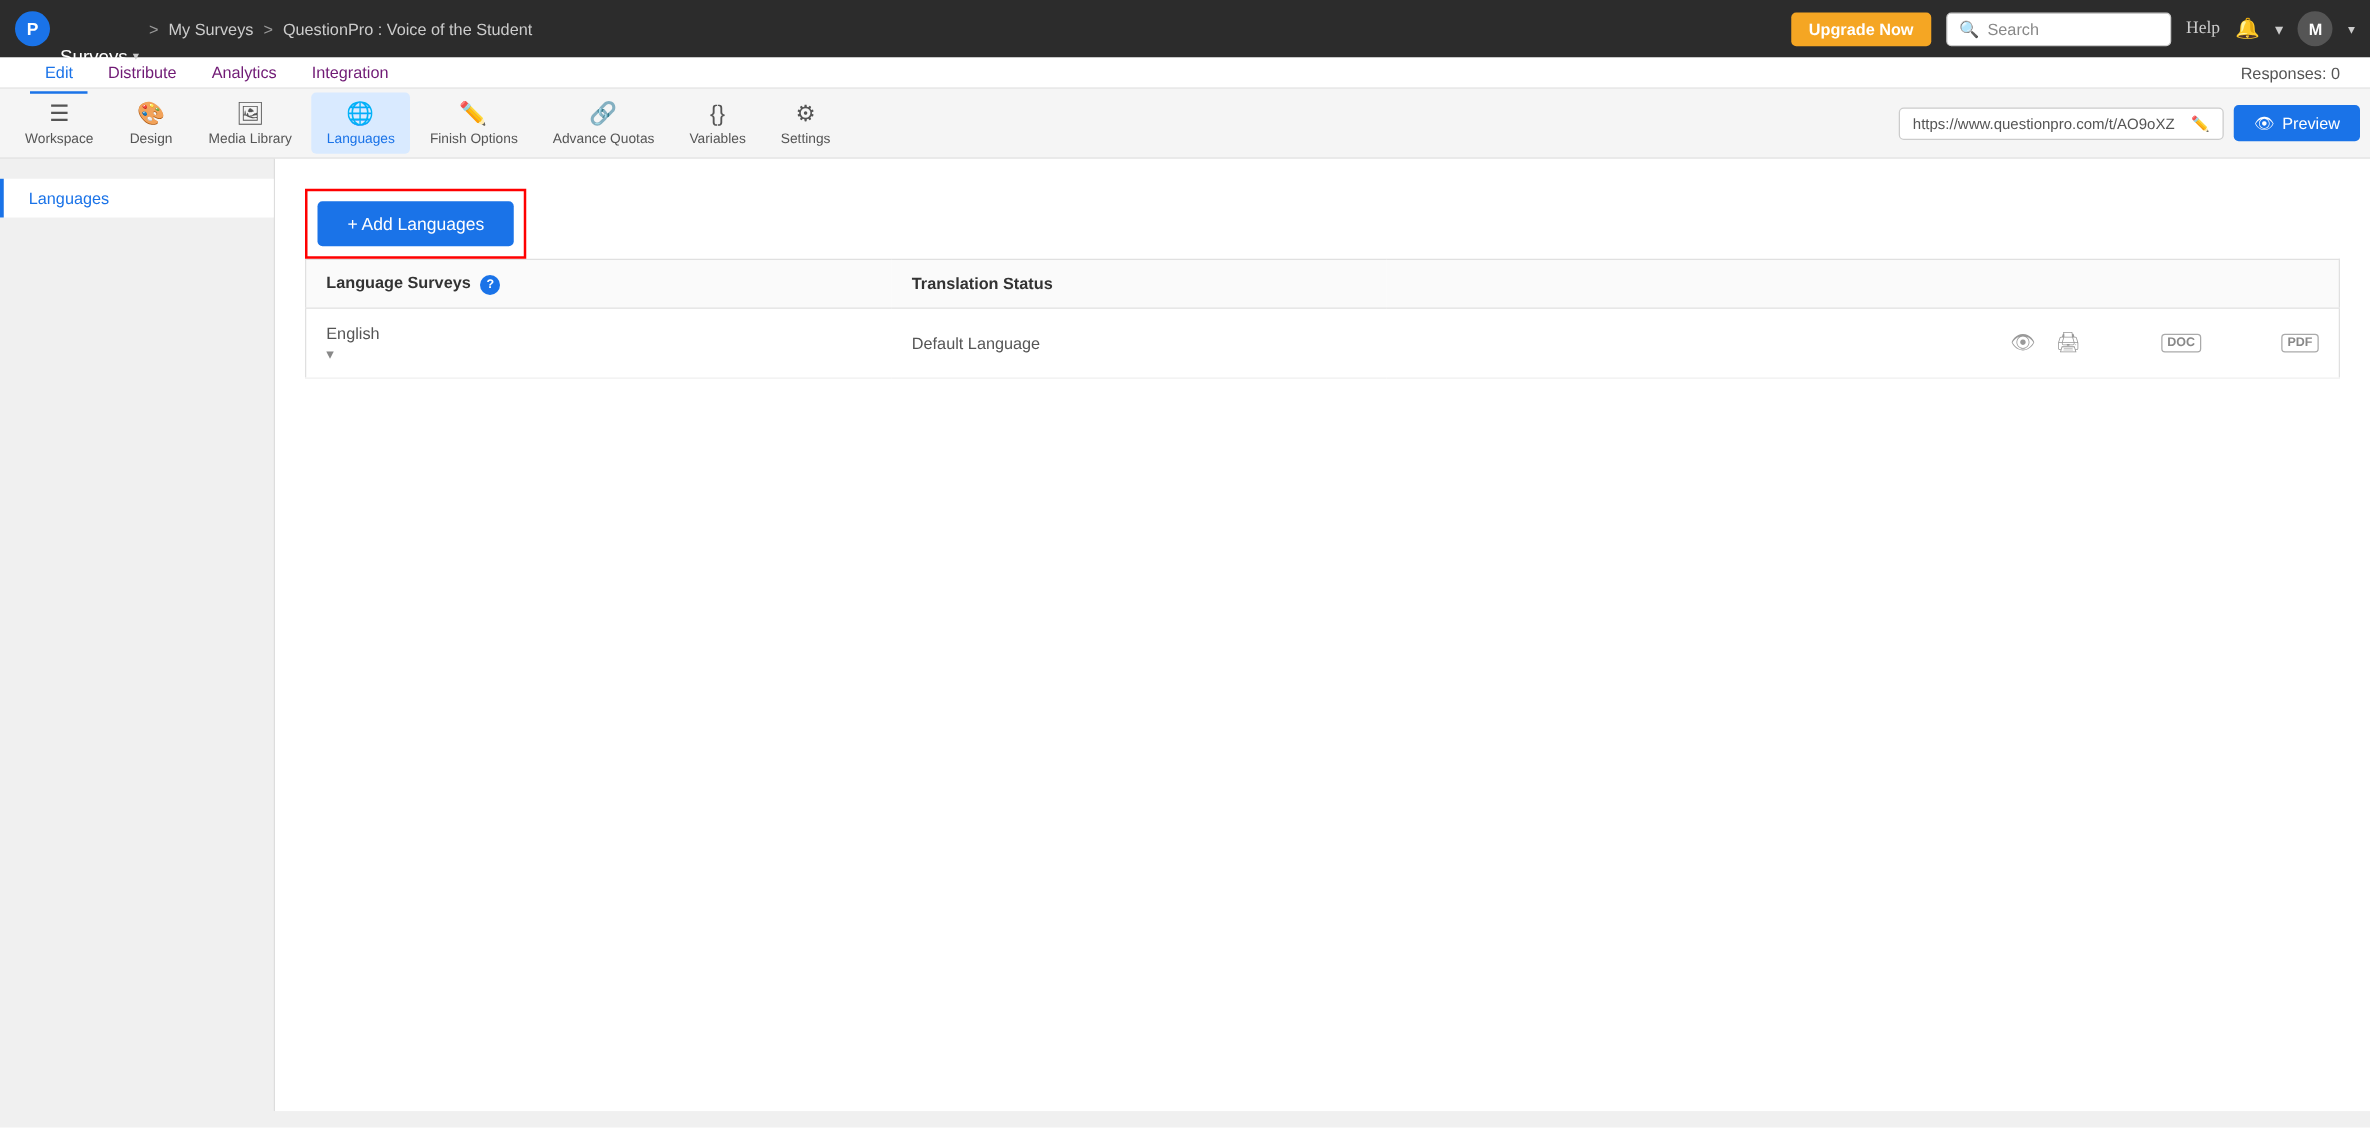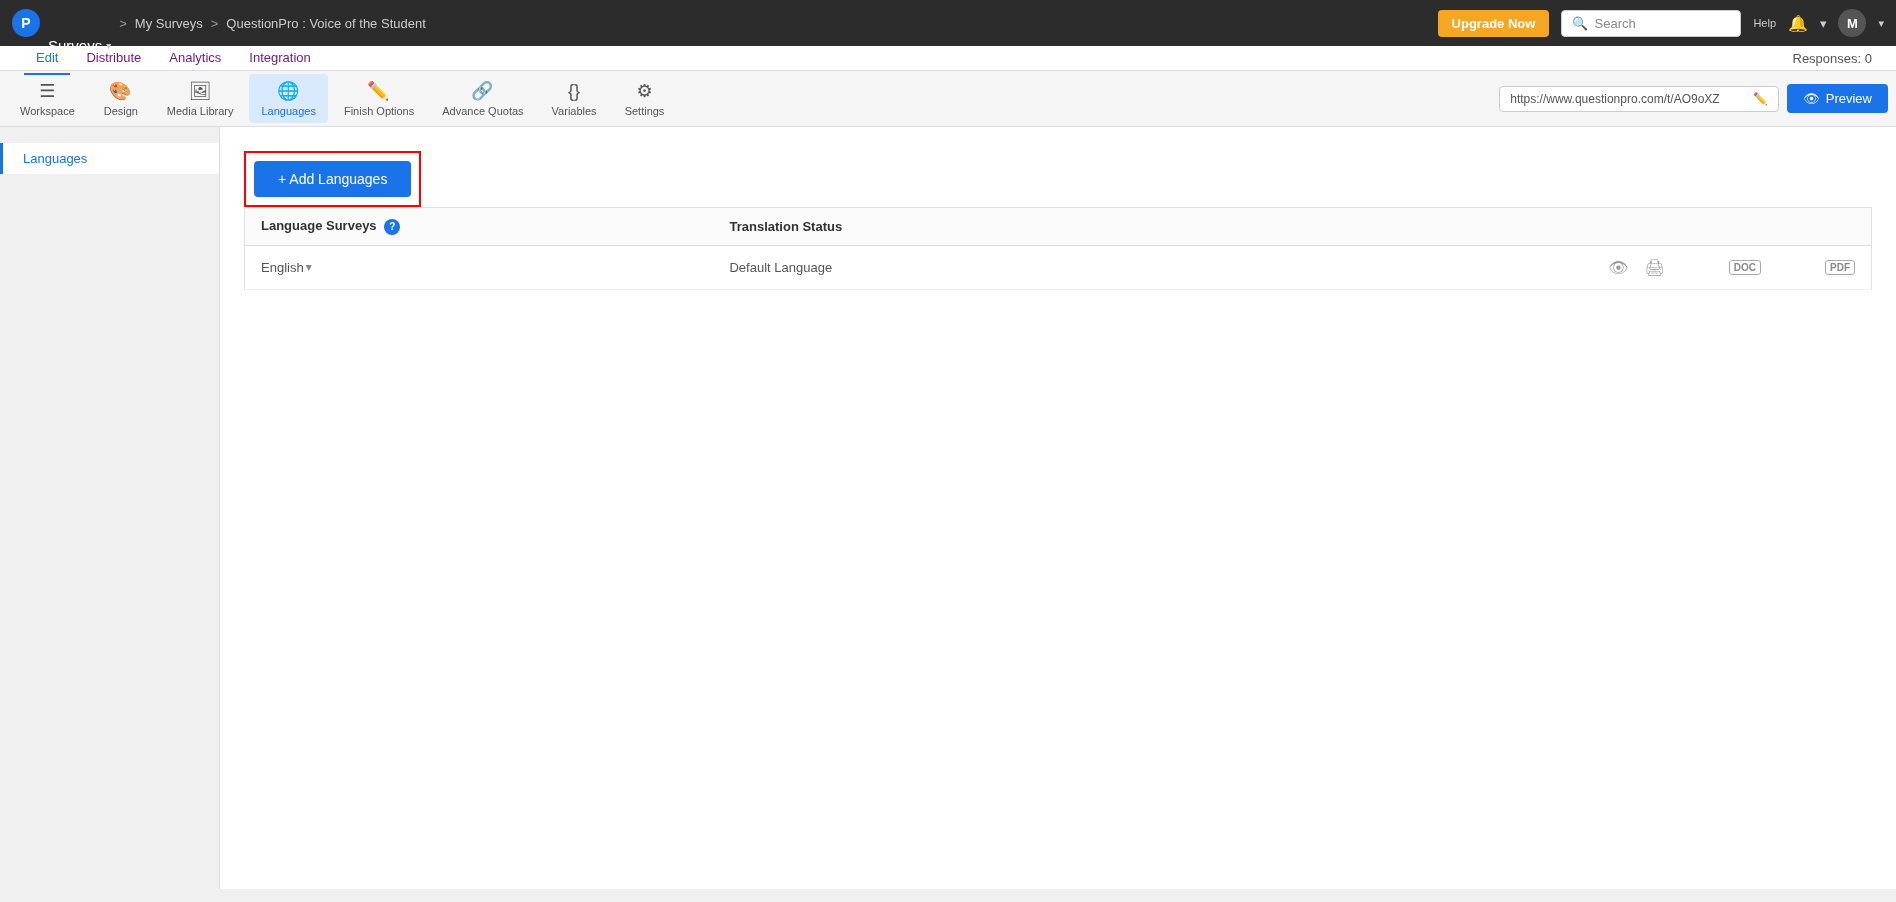--- a/index.html
+++ b/index.html
@@ -47,21 +47,21 @@
     .search-box {
       background: #fff;
       border: 1px solid #ccc;
       border-radius: 4px;
       padding: 5px 10px;
       width: 180px;
       font-size: 13px;
       display: flex; align-items: center; gap: 6px;
       color: #888;
     }
-    .help-text { color: #ccc; font-size: 11px; cursor: pointer; }
+    .help-text { color: #ccc; font-size: 14px; cursor: pointer; font-family: Liberation Serif, serif; }
     .notif-icon { color: #ccc; font-size: 16px; cursor: pointer; }
     .user-avatar {
       background: #555;
       color: white;
       border-radius: 50%;
       width: 28px; height: 28px;
       display: flex; align-items: center; justify-content: center;
       font-size: 13px; font-weight: bold;
       cursor: pointer;
     }
@@ -119,21 +119,21 @@
     }
     .toolbar-item .icon { font-size: 18px; }
     .toolbar-right { margin-left: auto; display: flex; align-items: center; gap: 8px; }
     .url-box {
       background: white;
       border: 1px solid #ccc;
       border-radius: 4px;
       padding: 5px 10px;
       font-size: 12px;
       color: #555;
-      width: 280px;
+      width: 260px;
       display: flex; align-items: center; justify-content: space-between;
     }
     .preview-btn {
       background: #1a73e8;
       color: white;
       border: none;
       border-radius: 4px;
       padding: 7px 16px;
       font-size: 13px;
       cursor: pointer;
@@ -208,21 +208,21 @@
       font-size: 13px;
       color: #333;
     }
     .lang-table td {
       padding: 12px 16px;
       border-bottom: 1px solid #f0f0f0;
       font-size: 13px;
       color: #555;
     }
     .lang-name-cell {
-      display: flex; align-items: flex-start; gap: 2px;
+      display: flex; align-items: flex-start; gap: 2px; flex-direction: column;
     }
     .lang-dropdown { color: #888; font-size: 12px; }
     .action-icons {
       display: flex; align-items: center; gap: 16px;
       justify-content: flex-end;
     }
     .action-icon {
       color: #999;
       font-size: 16px;
       cursor: pointer;

